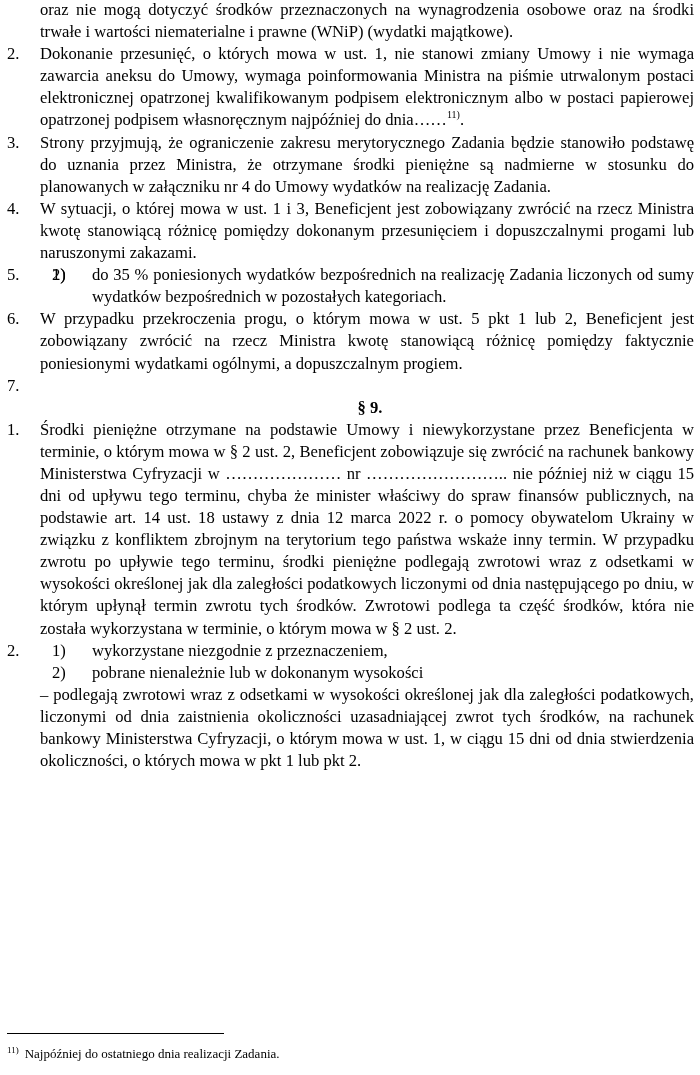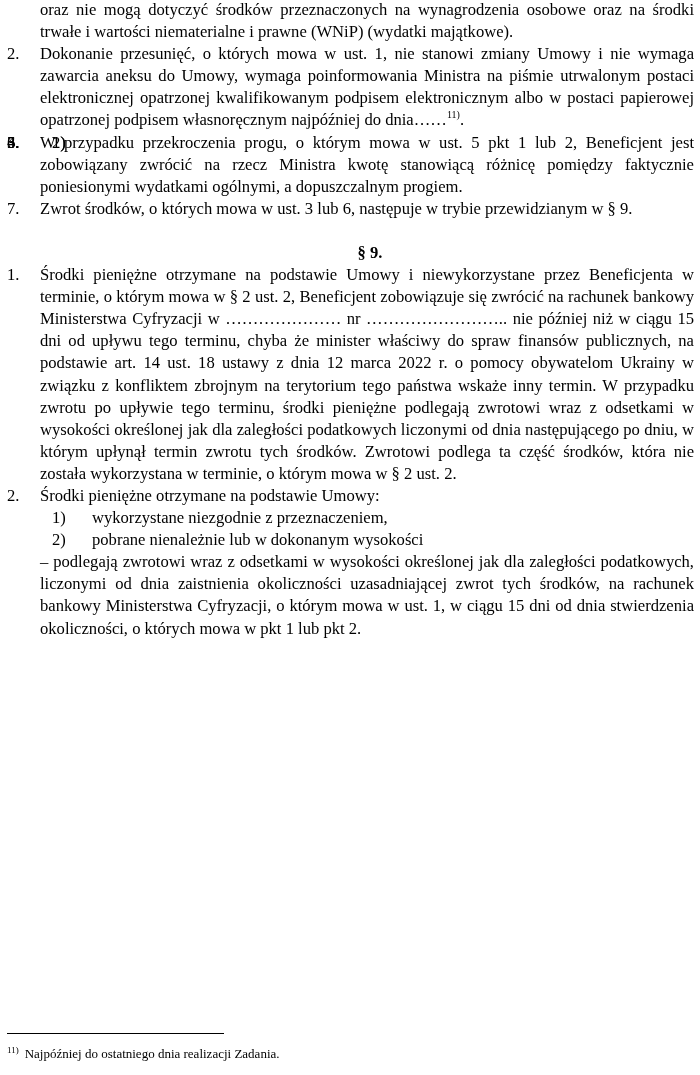--- a/index.html
+++ b/index.html
@@ -24,56 +24,57 @@
 
   <div class="cont">oraz nie mogą dotyczyć środków przeznaczonych na wynagrodzenia osobowe oraz na środki trwałe i wartości niematerialne i prawne (WNiP) (wydatki majątkowe).</div>
 
   <div class="item">
     <span class="num">2.</span>
     <span>Dokonanie przesunięć, o których mowa w ust. 1, nie stanowi zmiany Umowy i nie wymaga zawarcia aneksu do Umowy, wymaga poinformowania Ministra na piśmie utrwalonym postaci elektronicznej opatrzonej kwalifikowanym podpisem elektronicznym albo w postaci papierowej opatrzonej podpisem własnoręcznym najpóźniej do dnia……</span><sup>11)</sup><span>.</span>
   </div>
 
   <div class="item">
     <span class="num">3.</span>
+    <span>Strony przyjmują, że ograniczenie zakresu merytorycznego Zadania będzie stanowiło podstawę do uznania przez Ministra, że otrzymane środki pieniężne są nadmierne w stosunku do planowanych w załączniku nr 4 do Umowy wydatków na realizację Zadania.</span>
   </div>
 
   <div class="item">
     <span class="num">4.</span>
+    <span>W sytuacji, o której mowa w ust. 1 i 3, Beneficjent jest zobowiązany zwrócić na rzecz Ministra kwotę stanowiącą różnicę pomiędzy dokonanym przesunięciem i dopuszczalnymi progami lub naruszonymi zakazami.</span>
   </div>
 
   <div class="item">
     <span class="num">5.</span>
   </div>
   <div class="sub">
     <span class="num">1)</span>
   </div>
   <div class="sub">
     <span class="num">2)</span>
+    <span>do 35 % poniesionych wydatków bezpośrednich na realizację Zadania liczonych od sumy wydatków bezpośrednich w pozostałych kategoriach.</span>
   </div>
 
   <div class="item">
     <span class="num">6.</span>
     <span>W przypadku przekroczenia progu, o którym mowa w ust. 5 pkt 1 lub 2, Beneficjent jest zobowiązany zwrócić na rzecz Ministra kwotę stanowiącą różnicę pomiędzy faktycznie poniesionymi wydatkami ogólnymi, a dopuszczalnym progiem.</span>
   </div>
 
   <div class="item">
     <span class="num">7.</span>
-    <span>Zwrot środków, o których mowa w ust. 3 lub 6, następuje w trybie przewidzianym w § 9.</span>
   </div>
 
   <div class="heading">§ 9.</div>
 
   <div class="item">
     <span class="num">1.</span>
     <span>Środki pieniężne otrzymane na podstawie Umowy i niewykorzystane przez Beneficjenta w terminie, o którym mowa w § 2 ust. 2, Beneficjent zobowiązuje się zwrócić na rachunek bankowy Ministerstwa Cyfryzacji w ………………… nr …………………….. nie później niż w ciągu 15 dni od upływu tego terminu, chyba że minister właściwy do spraw finansów publicznych, na podstawie art. 14 ust. 18 ustawy z dnia 12 marca 2022 r. o pomocy obywatelom Ukrainy w związku z konfliktem zbrojnym na terytorium tego państwa wskaże inny termin. W przypadku zwrotu po upływie tego terminu, środki pieniężne podlegają zwrotowi wraz z odsetkami w wysokości określonej jak dla zaległości podatkowych liczonymi od dnia następującego po dniu, w którym upłynął termin zwrotu tych środków. Zwrotowi podlega ta część środków, która nie została wykorzystana w terminie, o którym mowa w § 2 ust. 2.</span>
   </div>
 
   <div class="item">
     <span class="num">2.</span>
-    <span>Środki pieniężne otrzymane na podstawie Umowy:</span>
   </div>
   <div class="sub">
     <span class="num">1)</span>
     <span>wykorzystane niezgodnie z przeznaczeniem,</span>
   </div>
   <div class="sub">
     <span class="num">2)</span>
     <span>pobrane nienależnie lub w dokonanym wysokości</span>
   </div>
   <div class="cont">– podlegają zwrotowi wraz z odsetkami w wysokości określonej jak dla zaległości podatkowych, liczonymi od dnia zaistnienia okoliczności uzasadniającej zwrot tych środków, na rachunek bankowy Ministerstwa Cyfryzacji, o którym mowa w ust. 1, w ciągu 15 dni od dnia stwierdzenia okoliczności, o których mowa w pkt 1 lub pkt 2.</div>

